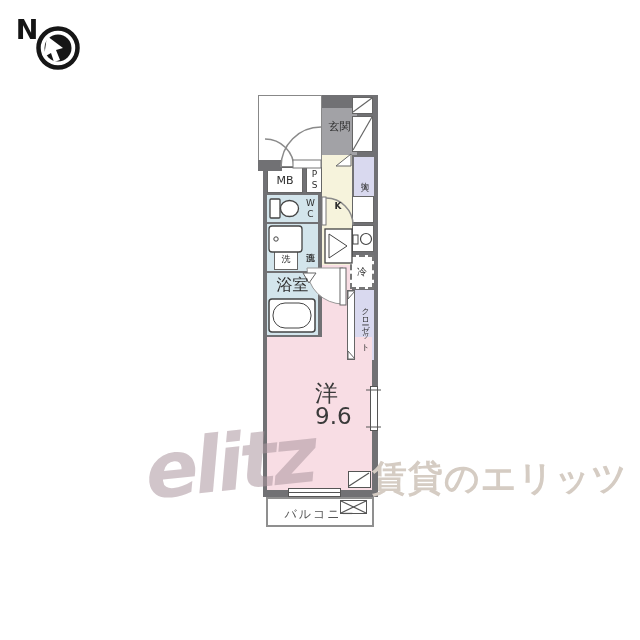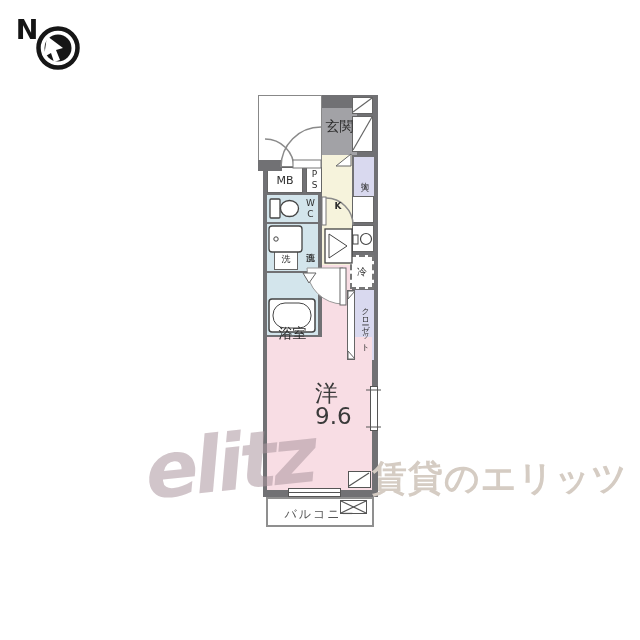--- a/index.html
+++ b/index.html
@@ -104,28 +104,28 @@
 
   <line x1="341" y1="501" x2="366" y2="513" stroke="#555" stroke-width="1.2"></line>
   <line x1="366" y1="501" x2="341" y2="513" stroke="#555" stroke-width="1.2"></line>
 
   <line x1="289" y1="492.5" x2="340" y2="492.5" stroke="#555" stroke-width="1"></line>
 
   <line x1="366" y1="390" x2="381" y2="390" stroke="#555" stroke-width="1"></line>
   <line x1="366" y1="427" x2="381" y2="427" stroke="#555" stroke-width="1"></line>
 </svg>
 
-<div class="abs lbl" style="left:322px;top:120px;width:35px;height:12px;font-size:14px;z-index:6;">玄関</div>
+<div class="abs lbl" style="left:322px;top:120px;width:35px;height:12px;font-size:11px;z-index:6;">玄関</div>
 <div class="abs lbl vert" style="left:355px;top:160px;width:18px;height:34px;font-size:8px;z-index:6;">物入</div>
 <div class="abs lbl" style="left:267px;top:167px;width:36px;height:26px;font-size:11px;z-index:6;">MB</div>
 <div class="abs lbl vert" style="left:306px;top:167px;width:16px;height:26px;font-size:9px;z-index:6;">PS</div>
 <div class="abs lbl vert" style="left:302px;top:195px;width:16px;height:27px;font-size:9px;z-index:6;">WC</div>
 <div class="abs lbl vert" style="left:302px;top:226px;width:16px;height:42px;font-size:9px;z-index:6;">洗面</div>
 <div class="abs lbl" style="left:274px;top:249px;width:24px;height:21px;font-size:9px;z-index:6;">洗</div>
-<div class="abs lbl" style="left:267px;top:279px;width:51px;height:12px;font-size:14px;z-index:6;margin-top:48px;">浴室</div>
+<div class="abs lbl" style="left:267px;top:279px;width:51px;height:12px;font-size:16px;z-index:6;">浴室</div>
 <div class="abs lbl" style="left:330px;top:200px;width:16px;height:12px;font-size:9px;font-weight:bold;z-index:6;">K</div>
 <div class="abs lbl" style="left:350px;top:255px;width:24px;height:34px;font-size:10px;z-index:6;">冷</div>
 <div class="abs lbl vert" style="left:356px;top:292px;width:17px;height:66px;font-size:8px;letter-spacing:0;z-index:6;">クローゼット</div>
 <div class="abs lbl" style="left:267px;top:392px;width:105px;height:26px;font-size:23px;color:#3a3a3a;z-index:6;padding-left:48px;">洋9.6</div>
 <div class="abs lbl" style="left:266px;top:507px;width:108px;height:13px;font-size:12px;color:#555;letter-spacing:2px;z-index:6;">バルコニー</div>
 
 <div class="abs wm-logo" style="left:145px;top:418px;font-size:78px;">elitz</div>
 <div class="abs wm-text" style="left:372px;top:455px;font-size:35px;">賃貸のエリッツ</div>
 
 </body></html>

